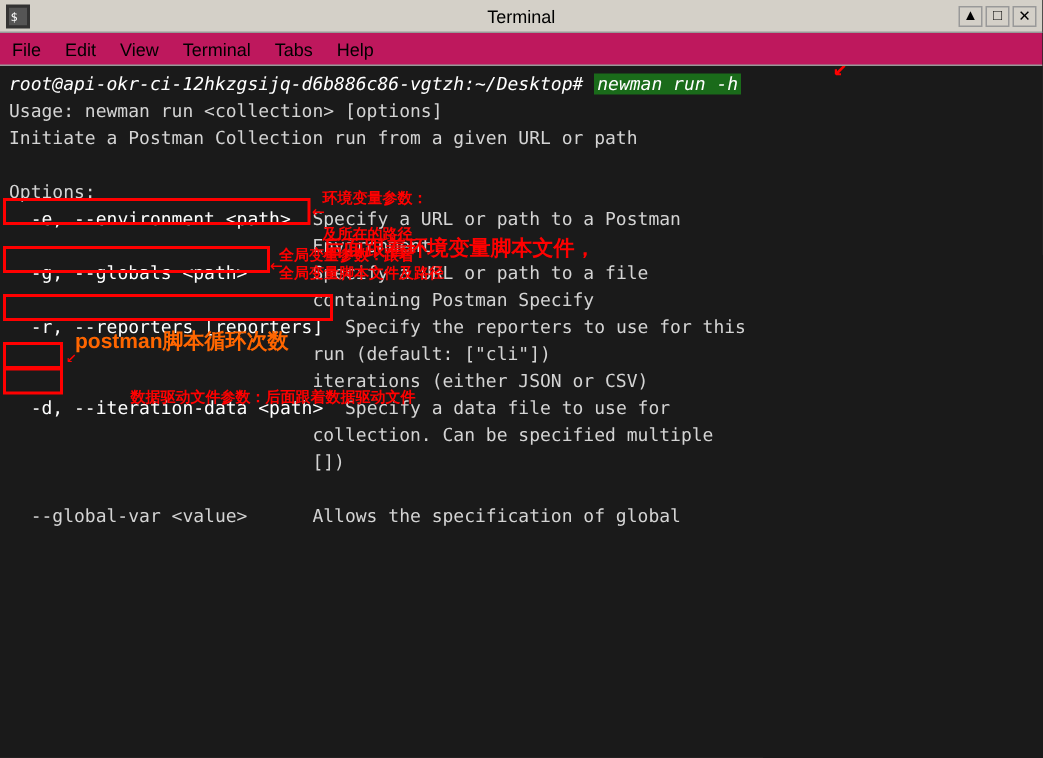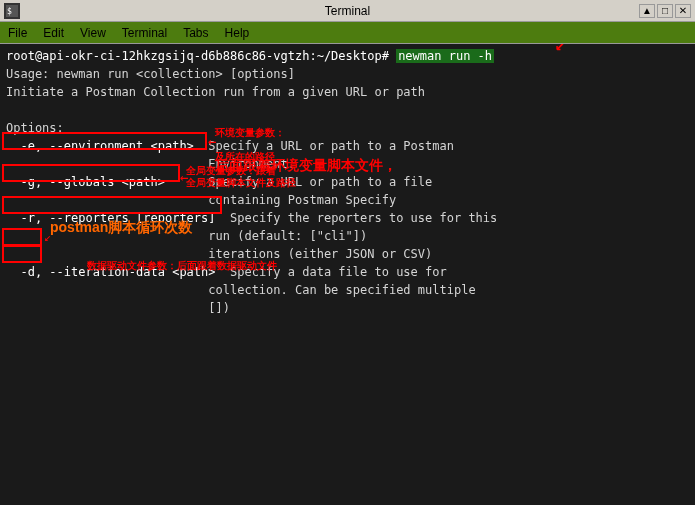--- a/index.html
+++ b/index.html
@@ -57,21 +57,21 @@
       font-size: 10px;
       display: flex;
       align-items: center;
       justify-content: center;
       cursor: pointer;
       font-family: sans-serif;
     }
 
     
     .menu-bar {
-      background: #4d7c0f;
+      background: #be185d;
       height: 22px;
       display: flex;
       align-items: center;
       padding: 0 4px;
       border-bottom: 1px solid #999;
       gap: 8px;
     }
     .menu-item {
       font-size: 12px;
       color: #000;
@@ -88,20 +88,21 @@
       line-height: 1.4;
       padding: 4px 6px;
       height: calc(505px - 44px);
       overflow: hidden;
       position: relative;
     }
 
     .prompt-line {
       color: #ffffff;
       white-space: pre;
+      font-style: italic;
     }
     .command-highlight {
       background: #1a6b1a;
       color: #ffffff;
       padding: 0 2px;
     }
 
     .line {
       white-space: pre;
       color: #d4d4d4;
@@ -169,20 +170,21 @@
   <div class="line">                            Environment.</div>
   <div class="line">  <span style="color:#fff">-g, --globals &lt;path&gt;</span>      Specify a URL or path to a file</div>
   <div class="line">                            containing Postman Specify</div>
   <div class="line">  <span style="color:#fff">-r, --reporters [reporters]</span>  Specify the reporters to use for this</div>
   <div class="line">                            run (default: ["cli"])</div>
   <div class="line">                            iterations (either JSON or CSV)</div>
   <div class="line">  <span style="color:#fff">-d, --iteration-data &lt;path&gt;</span>  Specify a data file to use for</div>
   <div class="line">                            collection. Can be specified multiple</div>
   <div class="line">                            [])</div>
   <div class="line">&nbsp;</div>
+  <div class="line">  --global-var &lt;value&gt;      Allows the specification of global</div>
 
   <div style="position:absolute; top: -10px; right: 130px; color:#ff0000; font-size:16px; pointer-events:none; font-weight:bold;">↙</div>
 
   <div class="red-box" style="top: 88px; left: 2px; width: 205px; height: 18px;"></div>
 
   <div class="red-box" style="top: 120px; left: 2px; width: 178px; height: 18px;"></div>
 
   <div class="red-box" style="top: 152px; left: 2px; width: 220px; height: 18px;"></div>
 
   <div class="red-box" style="top: 184px; left: 2px; width: 40px; height: 18px;"></div>

